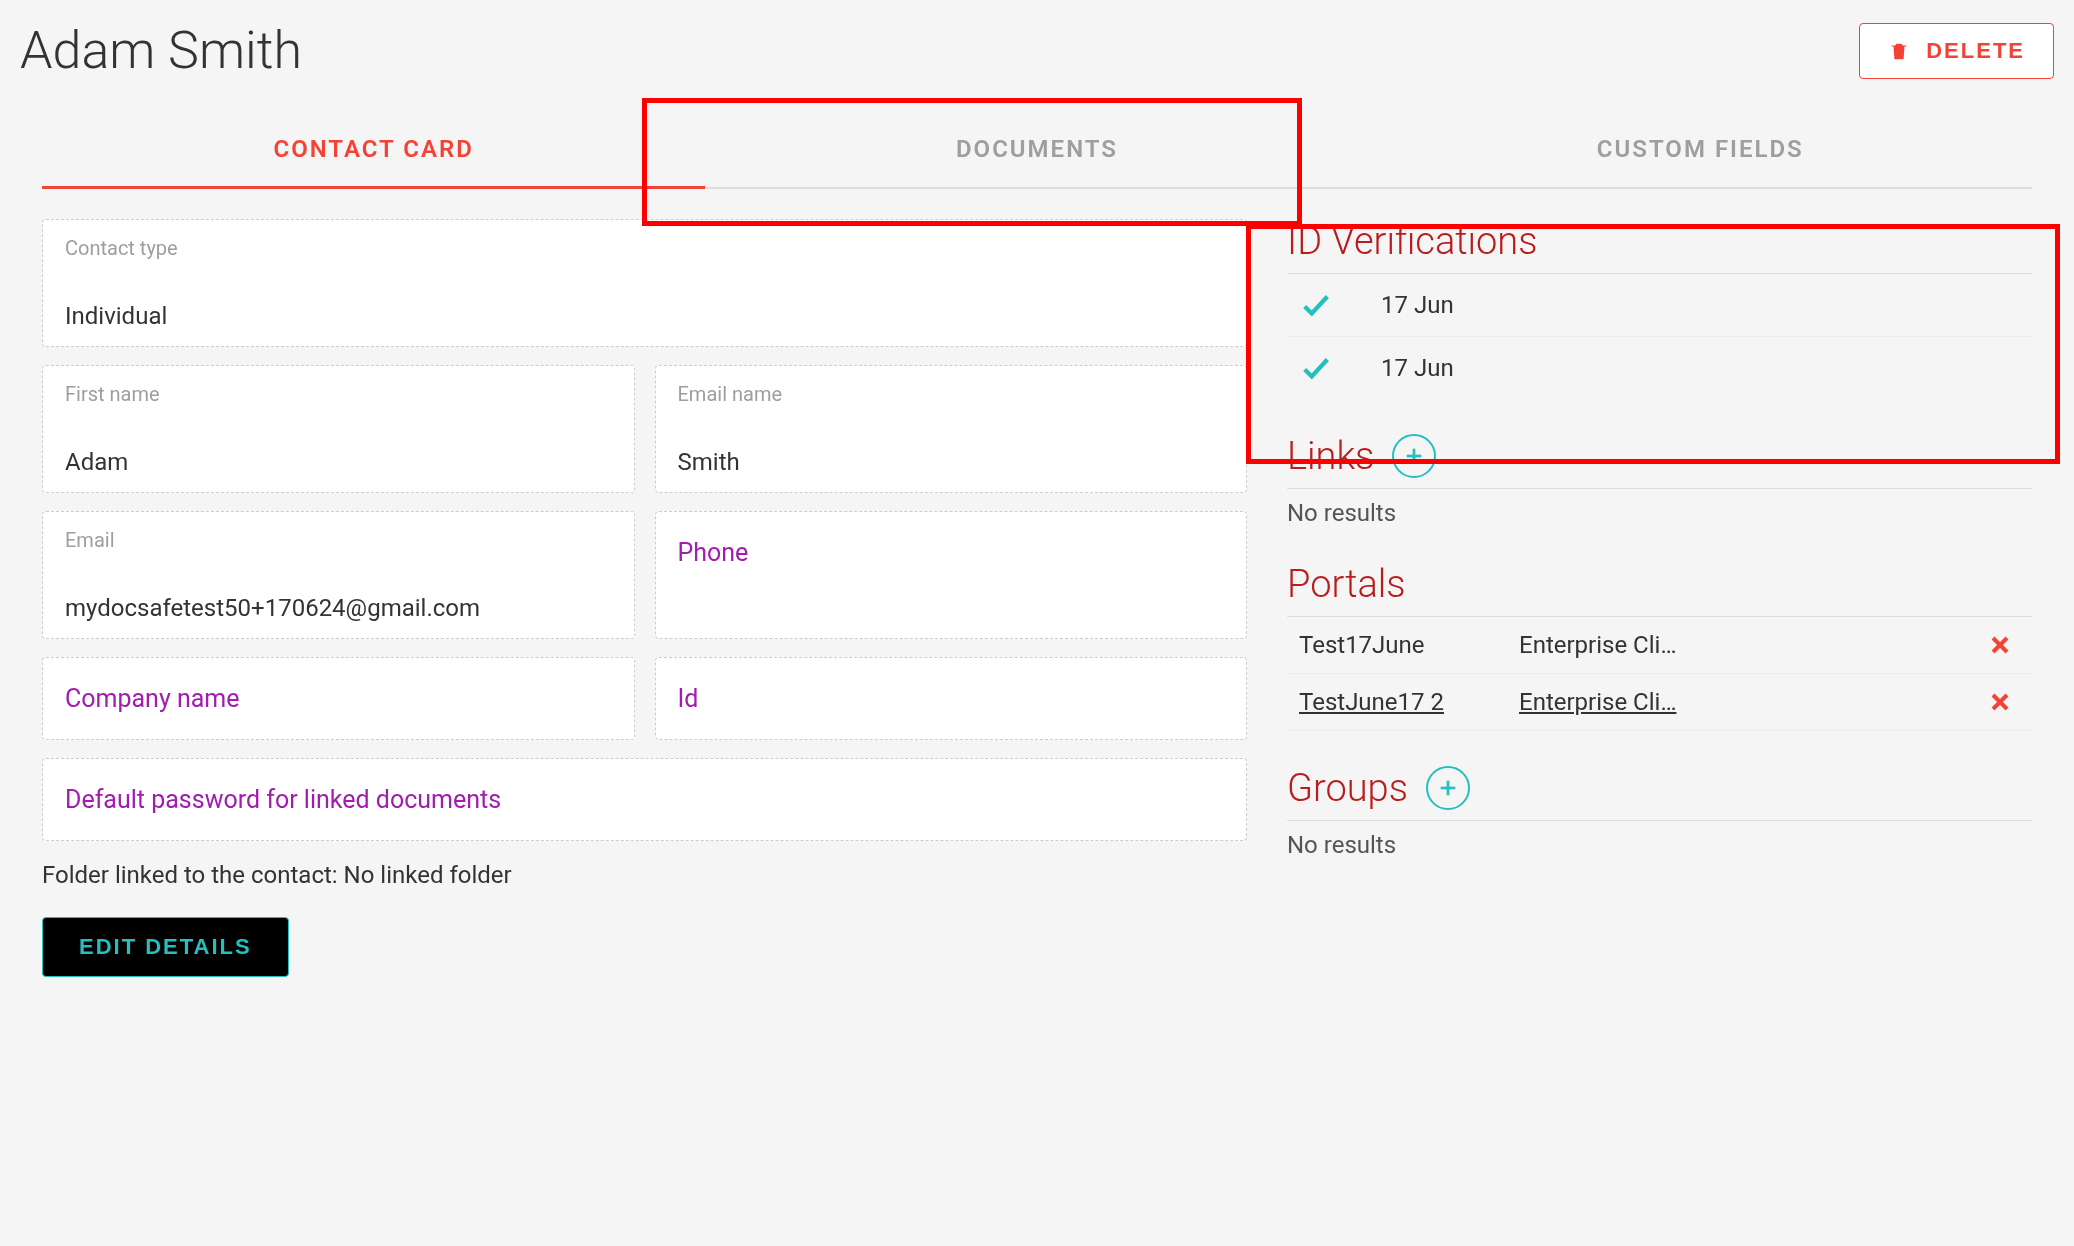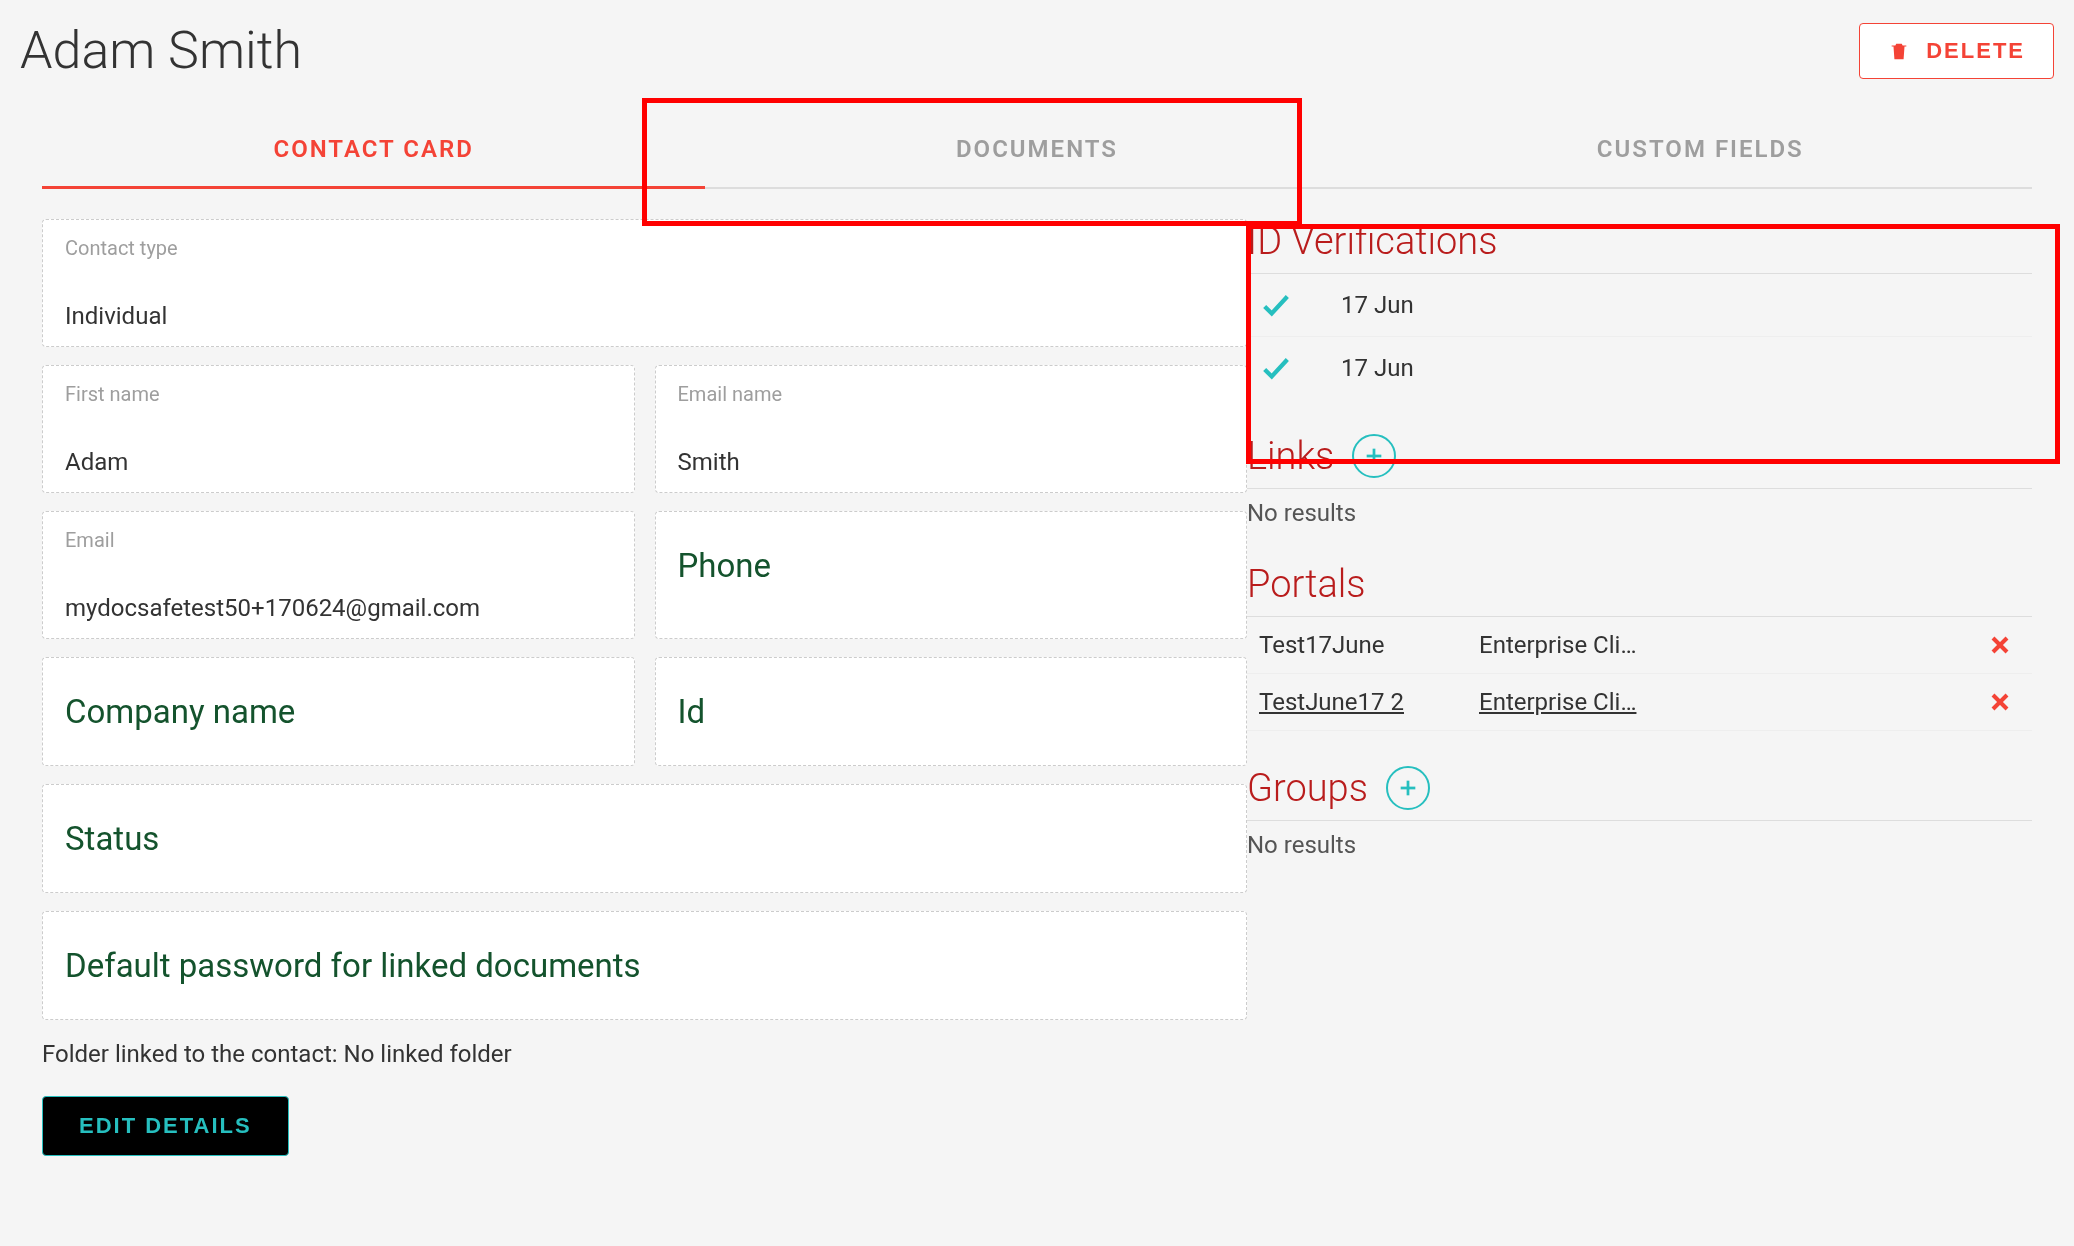--- a/index.html
+++ b/index.html
@@ -60,20 +60,21 @@
   .tab.active::after {
     content: "";
     position: absolute;
     left: 0; right: 0; bottom: -2px;
     height: 3px;
     background: #f44336;
   }
 
   .content {
     display: flex;
+    gap: 40px;
     padding: 0 22px;
   }
   .left-col {
     flex: 0 0 1205px;
   }
   .right-col {
     flex: 1;
   }
 
   .field {
@@ -92,23 +93,23 @@
     font-size: 20px;
     color: #9e9e9e;
     margin-bottom: 6px;
   }
   .field-value {
     font-size: 24px;
     color: #333;
     margin-top: 42px;
   }
   .field.placeholder-only .field-label {
-    font-size: 33px;
-    color: #14532d;
-    margin: 18px 0;
+    font-size: 25px;
+    color: #a21caf;
+    margin: 10px 0;
   }
 
   .folder-text {
     font-size: 24px;
     color: #333;
     margin: 20px 0 28px 0;
   }
 
   .edit-btn {
     border: 1.5px solid #26bfbf;
@@ -254,24 +255,20 @@
         <div class="field placeholder-only">
           <div class="field-label">Company name</div>
 
         </div>
         <div class="field placeholder-only">
           <div class="field-label">Id</div>
 
         </div>
       </div>
 
-      <div class="field placeholder-only">
-        <div class="field-label">Status</div>
-
-      </div>
 
       <div class="field placeholder-only">
         <div class="field-label">Default password for linked documents</div>
 
       </div>
 
       <div class="folder-text">Folder linked to the contact: No linked folder</div>
 
       <button class="edit-btn">EDIT DETAILS</button>
 

